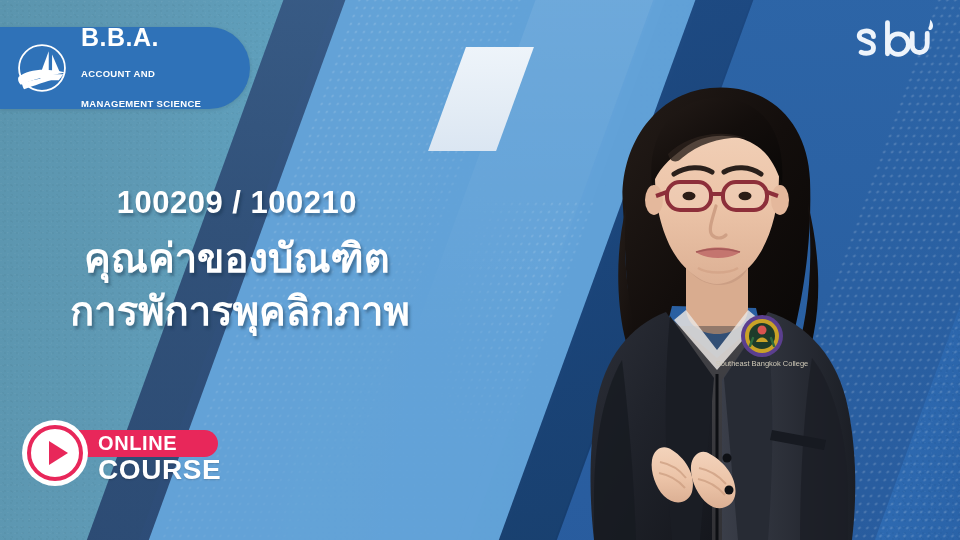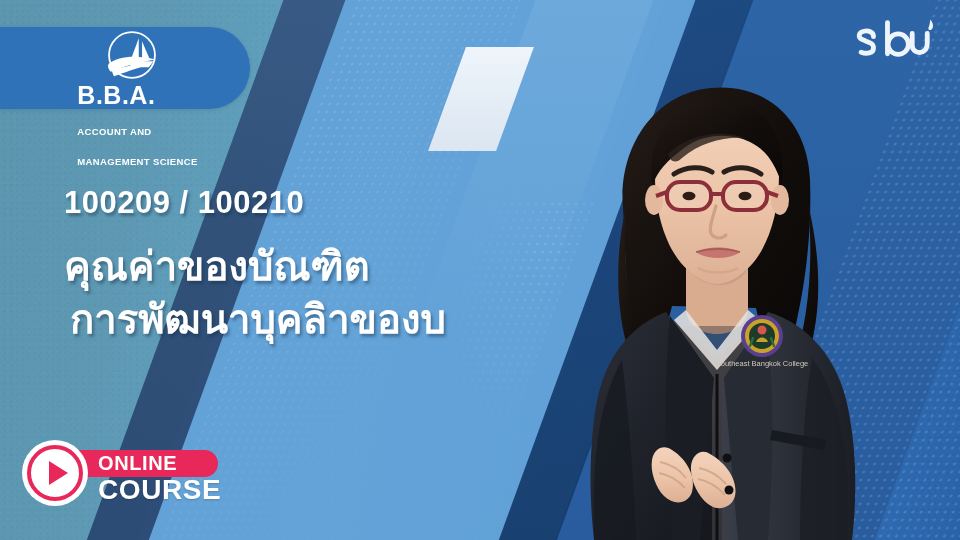--- a/index.html
+++ b/index.html
@@ -112,21 +112,20 @@
 
   
   .bba-pill{
     position:absolute; left:0; top:27px;
     width:250px; height:82px;
     background:#2f72b8;
     border-radius:0 41px 41px 0;
     display:flex; align-items:center;
     padding-left:14px;
     box-shadow:0 1px 4px rgba(0,0,0,.12);
-    flex-direction:column;
   }
   .bba-logo{ width:56px; height:56px; flex:0 0 56px; }
   .bba-txt{ margin-left:11px; color:#fff; }
   .bba-title{
     font-size:25px; font-weight:bold; letter-spacing:.5px; line-height:1;
   }
   .bba-sub{
     font-size:9.5px; font-weight:bold; letter-spacing:.35px;
     line-height:1.35; margin-top:18px;
   }
@@ -135,35 +134,36 @@
   .sbu{
     position:absolute; right:22px; top:16px;
     width:86px; height:52px;
   }
 
   
   .headline{
     position:absolute; left:64px; top:186px;
     color:#ffffff;
     text-shadow:2px 3px 3px rgba(20,45,70,.42);
+    text-align:center;
   }
   .course-code{
     font-size:31px; font-weight:bold; letter-spacing:.5px;
     line-height:1.1;
   }
   .thai-line{
     font-size:40px; font-weight:bold; line-height:1.32;
     white-space:nowrap;
   }
-  .thai-1{ margin-top:20px; }
+  .thai-1{ margin-top:12px; }
   .thai-2{ margin-left:6px; }
 
   
   .oc-badge{
-    position:absolute; left:22px; top:436px;
+    position:absolute; left:22px; top:416px;
     width:200px; height:74px;
   }
   .oc-circle{
     position:absolute; left:0; top:4px;
     width:66px; height:66px; border-radius:50%;
     background:#ffffff;
     display:flex; align-items:center; justify-content:center;
     z-index:3;
   }
   .oc-ring{
@@ -260,21 +260,21 @@
         <path d="M112 32 L112 54 C112 66 124 70 132 66 C138 63 140 57 140 50 L140 32"></path>
       </g>
 
       <path d="M146 6 C150 12 152 17 150 22 C149 25 145 27 143 25 C141 23 143 20 144 17 C145 13 145 9 146 6 Z" fill="#eef4fb"></path>
     </svg>
   </div>
 
   <div class="headline">
     <div class="course-code">100209 / 100210</div>
     <div class="thai-line thai-1">คุณค่าของบัณฑิต</div>
-    <div class="thai-line thai-2">การพัฒนาบุคลิาของบ</div>
+    <div class="thai-line thai-2">การพัการพุคลิกภาพ</div>
   </div>
 
   <div class="oc-badge">
     <div class="oc-bar"></div>
     <div class="oc-circle">
       <div class="oc-ring">
         <div class="oc-tri"></div>
       </div>
     </div>
     <div class="oc-online">ONLINE</div>

